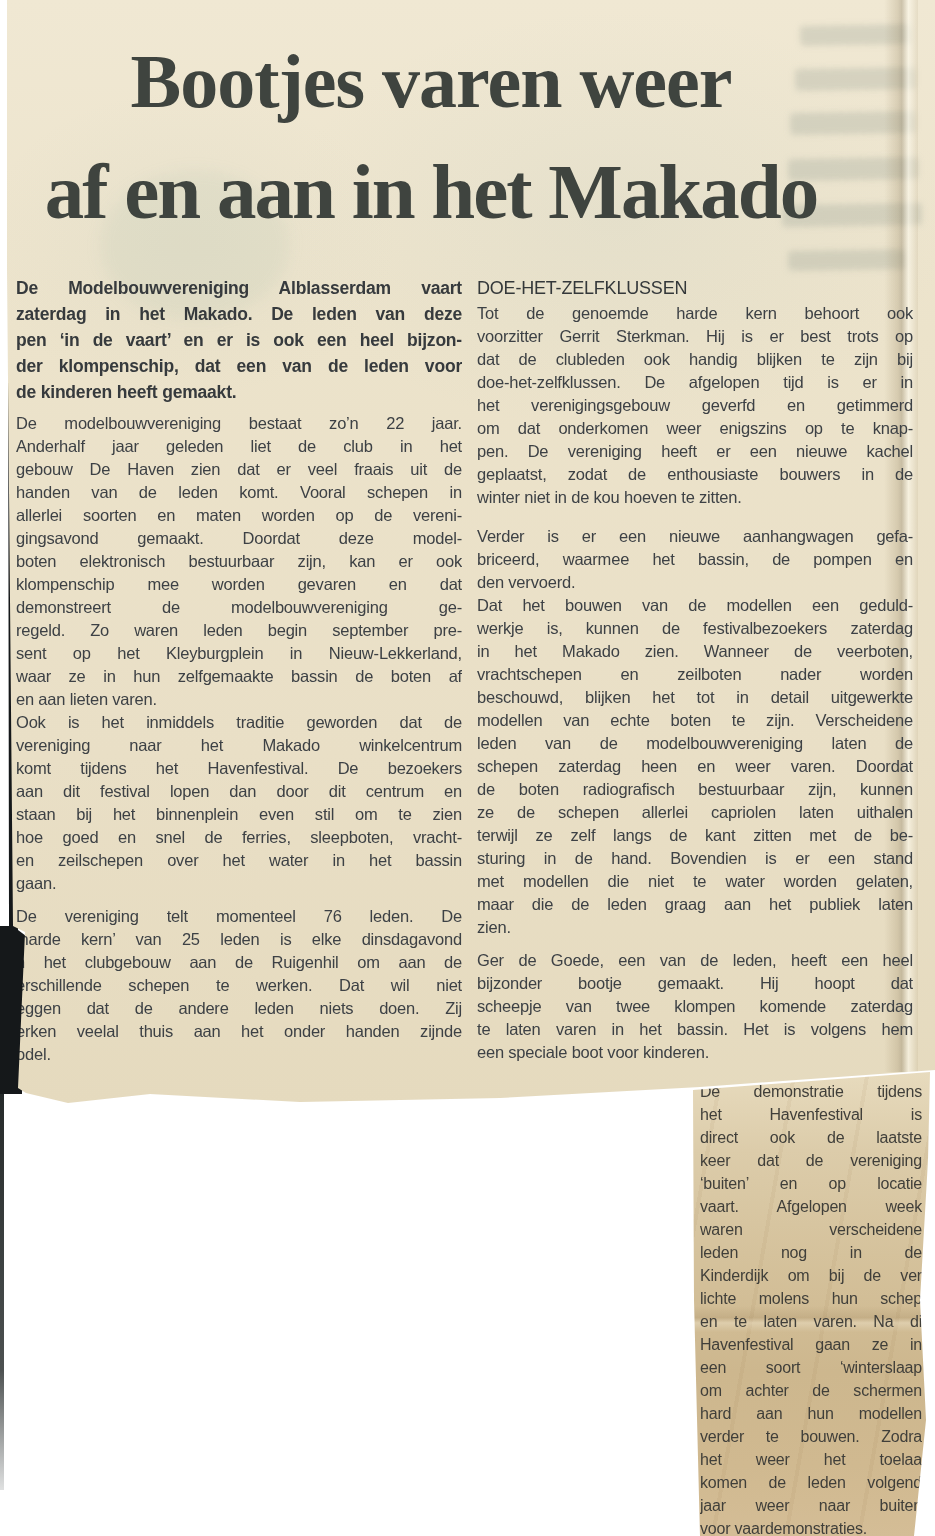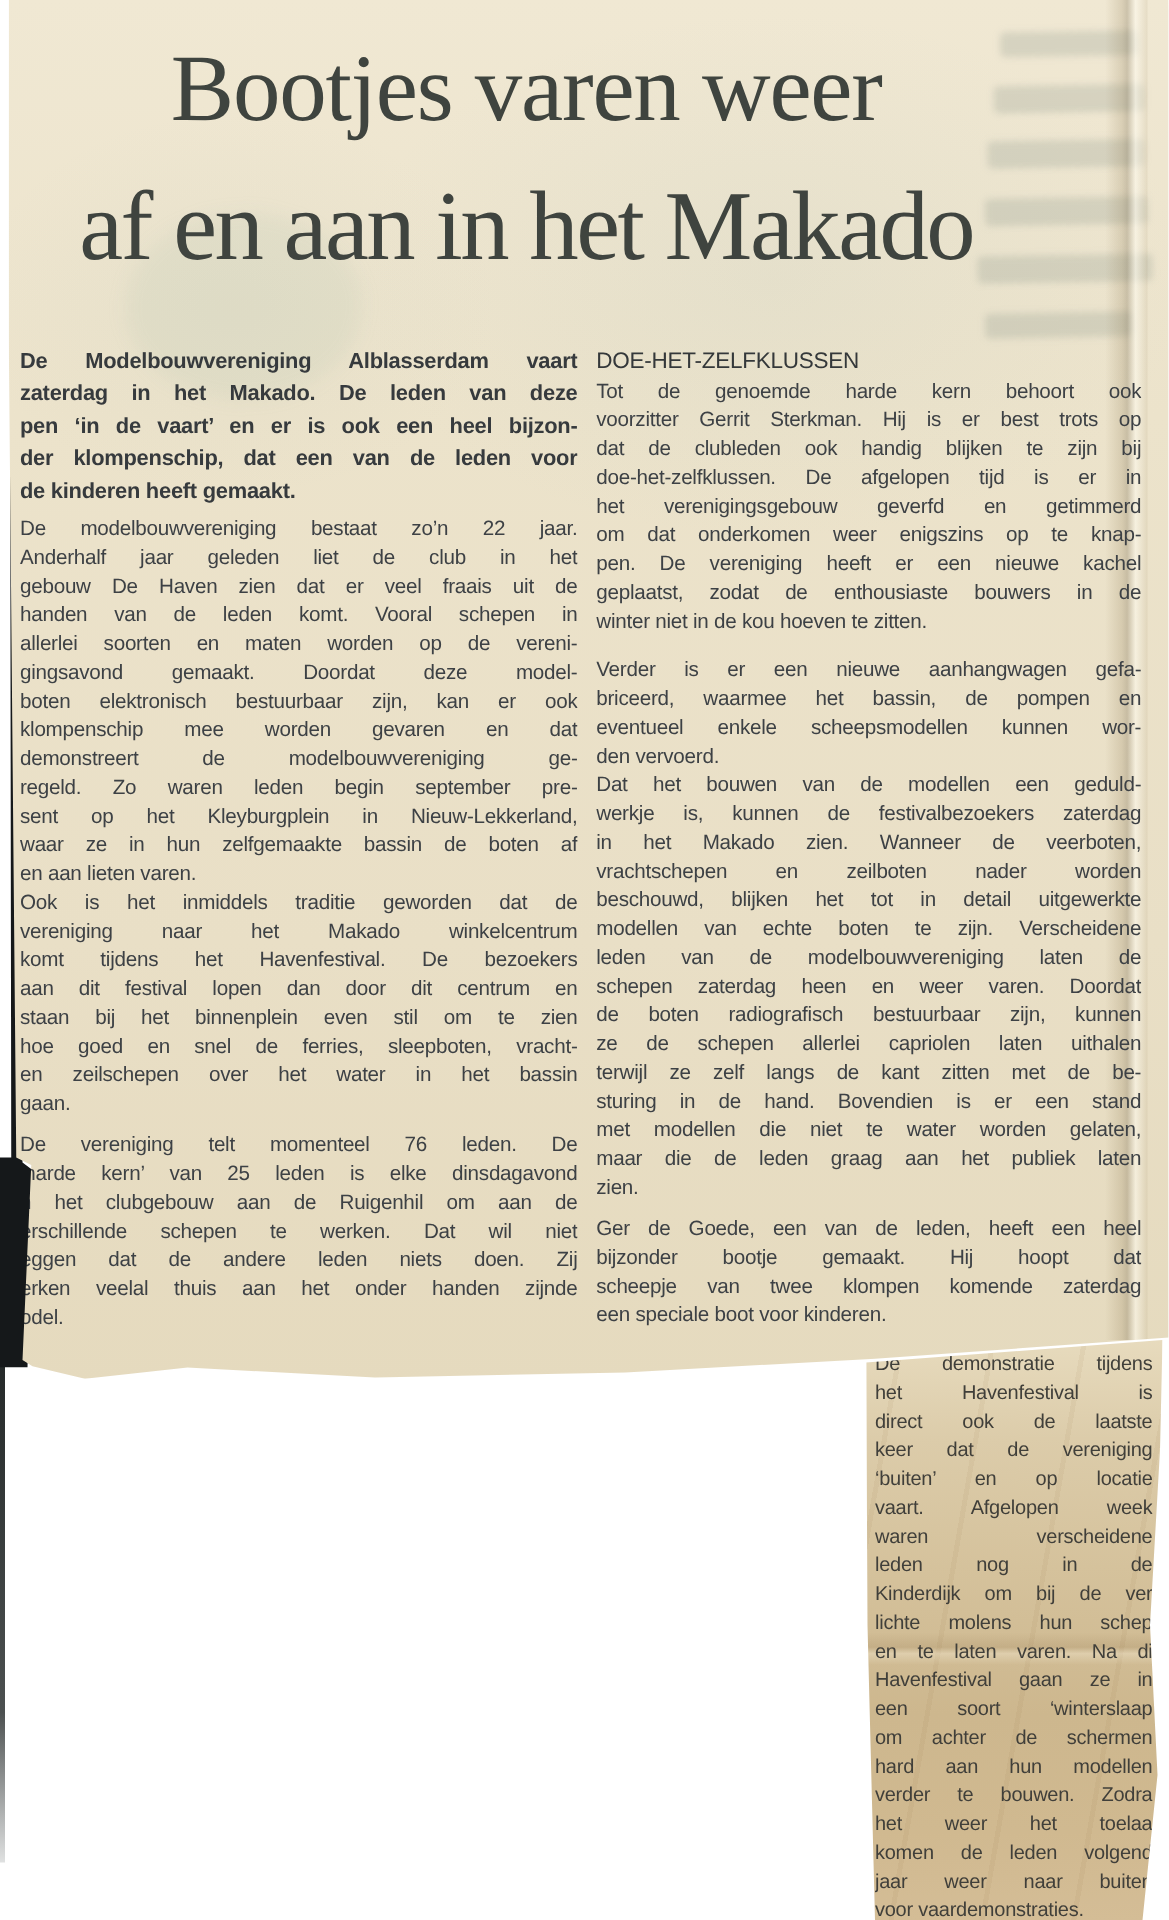--- a/index.html
+++ b/index.html
@@ -37,22 +37,22 @@
   .g1{left:800px;top:25px;width:110px;height:20px;}
   .g2{left:795px;top:68px;width:120px;height:22px;}
   .g3{left:790px;top:112px;width:125px;height:22px;}
   .g4{left:788px;top:158px;width:130px;height:22px;}
   .g5{left:782px;top:204px;width:140px;height:22px;}
   .g6{left:788px;top:250px;width:118px;height:20px;}
   .g7{left:100px;top:170px;width:190px;height:150px;border-radius:50%;
       background:rgba(150,172,160,.10);filter:blur(7px);}
   
   .headline{
-    position:absolute;left:0;top:16px;width:842px;margin:0;
-    text-align:center;font-family:"Liberation Serif", serif;font-weight:normal;
+    position:absolute;left:0;top:16px;width:842px;margin:10px;
+    text-align:center;font-family:"Liberation Serif", serif;font-weight:bold;
     color:#3f443f;
   }
   .hl1{display:block;font-size:76px;line-height:110px;letter-spacing:-1px;}
   .hl2{display:block;font-size:79px;line-height:112px;letter-spacing:-2px;}
   
   .col{position:absolute;color:#3d4145;font-size:16.5px;letter-spacing:-.2px;}
   .col-left{left:16px;top:278px;width:446px;}
   .col-right{left:477px;top:278px;width:436px;}
   .col-strip{left:14px;top:17px;width:222px;font-size:16px;color:#403f3a;}
   .line{height:23px;overflow:hidden;white-space:normal;}
@@ -152,21 +152,20 @@
           <div class="line jl">doe-het-zelfklussen. De afgelopen tijd is er in</div>
           <div class="line jl">het verenigingsgebouw geverfd en getimmerd</div>
           <div class="line jl">om dat onderkomen weer enigszins op te knap-</div>
           <div class="line jl">pen. De vereniging heeft er een nieuwe kachel</div>
           <div class="line jl">geplaatst, zodat de enthousiaste bouwers in de</div>
           <div class="line">winter niet in de kou hoeven te zitten.</div>
         </div>
         <div class="block body" style="margin-top: 16px;">
           <div class="line jl">Verder is er een nieuwe aanhangwagen gefa-</div>
           <div class="line jl">briceerd, waarmee het bassin, de pompen en</div>
-          <div class="line jl">eventueel enkele scheepsmodellen kunnen wor-</div>
           <div class="line">den vervoerd.</div>
         </div>
         <div class="block body">
           <div class="line jl">Dat het bouwen van de modellen een geduld-</div>
           <div class="line jl">werkje is, kunnen de festivalbezoekers zaterdag</div>
           <div class="line jl">in het Makado zien. Wanneer de veerboten,</div>
           <div class="line jl">vrachtschepen en zeilboten nader worden</div>
           <div class="line jl">beschouwd, blijken het tot in detail uitgewerkte</div>
           <div class="line jl">modellen van echte boten te zijn. Verscheidene</div>
           <div class="line jl">leden van de modelbouwvereniging laten de</div>
@@ -176,20 +175,21 @@
           <div class="line jl">terwijl ze zelf langs de kant zitten met de be-</div>
           <div class="line jl">sturing in de hand. Bovendien is er een stand</div>
           <div class="line jl">met modellen die niet te water worden gelaten,</div>
           <div class="line jl">maar die de leden graag aan het publiek laten</div>
           <div class="line">zien.</div>
         </div>
         <div class="block body" style="margin-top: 10px;">
           <div class="line jl">Ger de Goede, een van de leden, heeft een heel</div>
           <div class="line jl">bijzonder bootje gemaakt. Hij hoopt dat</div>
           <div class="line jl">scheepje van twee klompen komende zaterdag</div>
+          <div class="line jl">te laten varen in het bassin. Het is volgens hem</div>
           <div class="line">een speciale boot voor kinderen.</div>
         </div>
       </div>
   </div>
 
   <div class="strip">
     <div class="strip-crease"></div>
     <div class="col col-strip">
         <div class="block body">
           <div class="line jl">De demonstratie tijdens</div>

